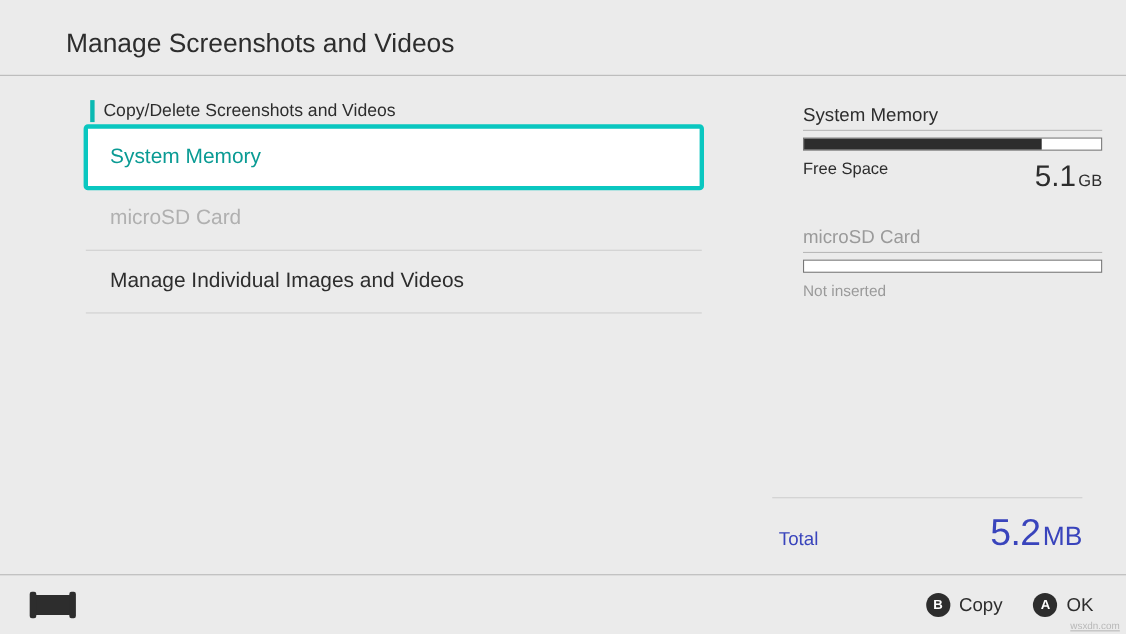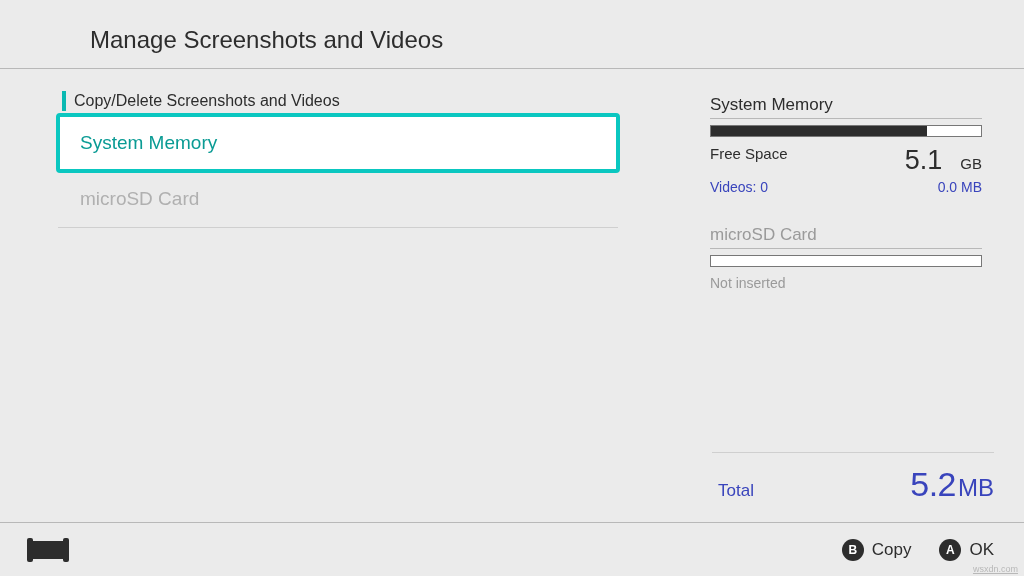--- a/index.html
+++ b/index.html
@@ -1,40 +1,40 @@
 <!DOCTYPE html>
 <html><head>
   <meta charset="utf-8">
   <style>
     * { margin: 0; padding: 0; box-sizing: border-box; font-family: -apple-system, "Segoe UI", Arial, sans-serif; }
     body { background: #ebebeb; width: 1024px; height: 576px; overflow: hidden; color: #2d2d2d; }
-    .header { padding: 26px 0 14px 90px; border-bottom: 1px solid #b8b8b8; }
+    .header { padding: 26px 0 14px 60px; border-bottom: 1px solid #b8b8b8; }
     .header-title { font-size: 24px; font-weight: 400; color: #2d2d2d; }
-    .main { display: flex; padding: 22px 22px 0 58px; height: 430px; }
+    .main { display: flex; padding: 22px 22px 0 58px; height: 430px; justify-content: flex-end; }
     .left-col { width: 560px; }
     .section-heading { display: flex; align-items: center; font-size: 16px; color: #2d2d2d; margin-bottom: 4px; padding-left: 4px; }
     .section-heading::before { content: ''; width: 4px; height: 20px; background: #0ab9b2; margin-right: 8px; }
     .menu-list { list-style: none; }
     .menu-item { font-size: 19px; color: #2d2d2d; padding: 17px 22px; border-bottom: 1px solid #cfcfcf; background: transparent; }
     .menu-item.selected { background: #fff; color: #0a9b94; outline: 4px solid #0ac7c0; outline-offset: -2px; border-radius: 2px; border-bottom: none; position: relative; z-index: 1; }
     .menu-item.disabled { color: #b0b0b0; }
     .menu-item.gap-top { margin-top: 30px; border-top: 1px solid #cfcfcf; }
     .right-col { margin-left: 92px; width: 272px; padding-top: 4px; }
     .storage-block { margin-bottom: 30px; }
     .storage-title { font-size: 17px; color: #2d2d2d; margin-bottom: 6px; border-bottom: 1px solid #b8b8b8; padding-bottom: 3px; }
     .storage-title.muted { color: #9a9a9a; }
     .bar-shell { height: 12px; width: 100%; border: 1px solid #777; background: #fff; margin-bottom: 8px; }
     .bar-fill { height: 100%; background: #2d2d2d; }
     .info-row { display: flex; justify-content: space-between; font-size: 15px; margin-bottom: 3px; }
     .info-row.free { color: #2d2d2d; gap: 24px; }
     .info-row.free .val { font-size: 27px; }
-    .info-row.free .unit { font-size: 15px; margin-left: 18px; }
+    .info-row.free .unit { font-size: 15px; margin-left: 2px; }
     .info-row.link { color: #3944bc; font-size: 14px; }
     .muted-text { font-size: 14px; color: #9a9a9a; margin-top: 2px; }
-    .total-row { position: absolute; right: 30px; bottom: 72px; width: 282px; border-top: 1px solid #cfcfcf; padding-top: 12px; display: flex; justify-content: space-between; align-items: baseline; color: #3944bc; }
+    .total-row { position: absolute; right: 40px; bottom: 72px; width: 282px; border-top: 1px solid #cfcfcf; padding-top: 12px; display: flex; justify-content: space-between; align-items: baseline; color: #3944bc; }
     .total-row .label { font-size: 17px; padding-left: 6px; }
     .total-row .val-big { font-size: 34px; font-weight: 400; letter-spacing: -0.5px; }
     .total-row .unit { font-size: 24px; margin-left: 2px; }
     .footer { position: absolute; bottom: 0; left: 0; right: 0; height: 54px; border-top: 1px solid #b8b8b8; display: flex; align-items: center; padding: 0 30px; }
     .footer-spacer { flex: 1; }
     .footer-btn { display: flex; align-items: center; font-size: 17px; color: #2d2d2d; margin-left: 28px; }
     .btn-circle { width: 22px; height: 22px; border-radius: 50%; background: #2d2d2d; color: #fff; display: inline-flex; align-items: center; justify-content: center; font-size: 12px; font-weight: 700; margin-right: 8px; }
     .controller { width: 36px; height: 18px; background: #2d2d2d; border-radius: 3px; position: relative; }
     .controller::before, .controller::after { content: ''; position: absolute; top: -3px; width: 6px; height: 24px; background: #2d2d2d; border-radius: 2px; }
     .controller::before { left: -3px; }
@@ -49,38 +49,35 @@
 </div>
 
 <div class="main">
   <div class="left-col">
     <div class="section-heading">
       <span>Copy/Delete Screenshots and Videos</span>
     </div>
     <ul class="menu-list">
       <li class="menu-item selected">System Memory</li>
       <li class="menu-item disabled">microSD Card</li>
+      <li class="menu-item">Manage Individual Images and Videos</li>
     </ul>
   </div>
 
   <div class="right-col">
     <div class="storage-block">
       <div class="storage-title">System Memory</div>
       <div class="bar-shell">
         <div class="bar-fill" style="width:80%"></div>
       </div>
       <div class="info-row free">
         <span>Free Space</span>
         <span>
           <span class="val">5.1</span><span class="unit">GB</span>
         </span>
-      </div>
-      <div class="info-row link">
-        <span>Videos: 0</span>
-        <span>0.0 MB</span>
       </div>
     </div>
 
     <div class="storage-block">
       <div class="storage-title muted">microSD Card</div>
       <div class="bar-shell"></div>
       <div class="muted-text">Not inserted</div>
     </div>
   </div>
 </div>

